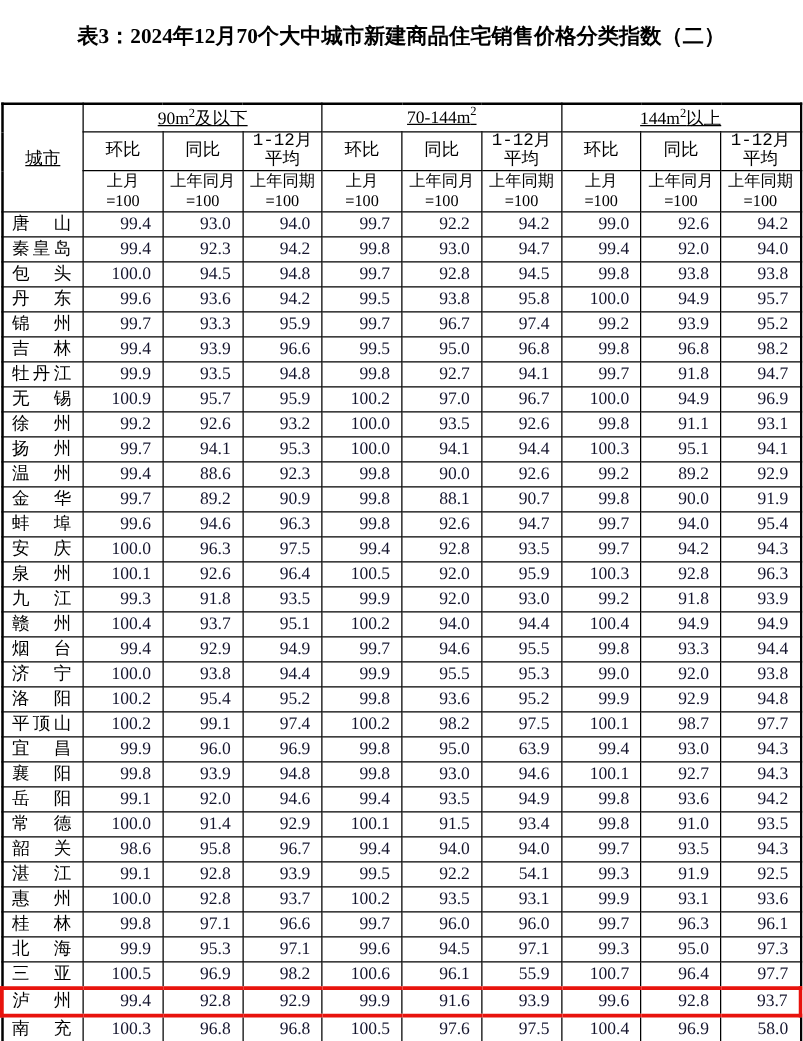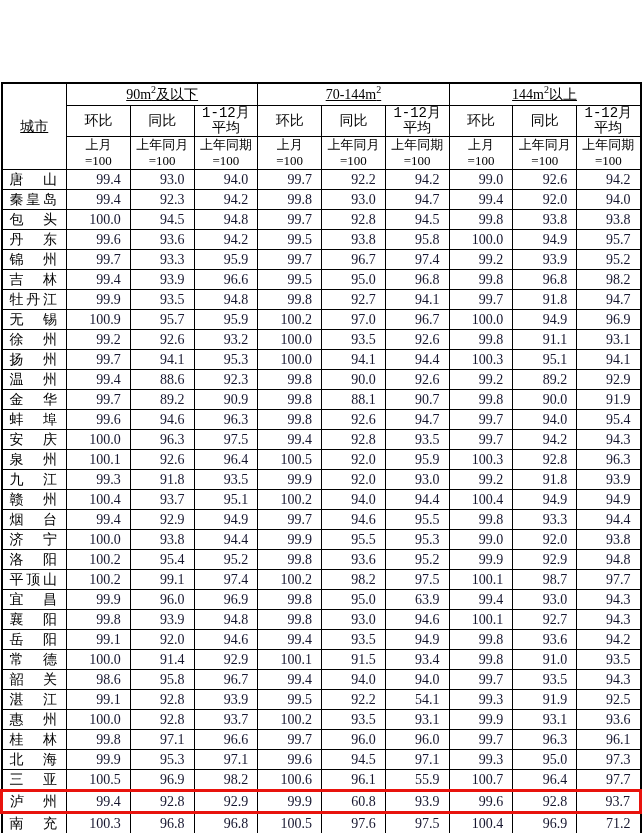--- a/index.html
+++ b/index.html
@@ -94,20 +94,21 @@
   }
   tr.highlight-row td:last-child {
     border-right: 3px solid var(--highlight-color, #e8130d);
   }
 </style>
 </head>
 <body>
 
 <div class="page">
 
+  <div class="title">表3：2024年12月70个大中城市新建商品住宅销售价格分类指数（二）</div>
 
   <table class="price-table">
     <colgroup>
       <col style="width:65px">
       <col span="9">
     </colgroup>
     <thead>
       <tr class="group-header-row">
         <th rowspan="3">城市</th>
         <th colspan="3" class="group-label"><span>90m</span><sup>2</sup><span>及以下</span></th>
@@ -684,39 +685,39 @@
           <td class="city-cell">
             <span class="city-name">
               <span>泸</span>
               <span>州</span>
             </span>
           </td>
           <td class="value-cell">99.4</td>
           <td class="value-cell">92.8</td>
           <td class="value-cell">92.9</td>
           <td class="value-cell">99.9</td>
-          <td class="value-cell">60.8</td>
+          <td class="value-cell">91.6</td>
           <td class="value-cell">93.9</td>
           <td class="value-cell">99.6</td>
           <td class="value-cell">92.8</td>
           <td class="value-cell">93.7</td>
         </tr>
         <tr>
           <td class="city-cell">
             <span class="city-name">
               <span>南</span>
               <span>充</span>
             </span>
           </td>
           <td class="value-cell">100.3</td>
           <td class="value-cell">96.8</td>
           <td class="value-cell">96.8</td>
           <td class="value-cell">100.5</td>
           <td class="value-cell">97.6</td>
           <td class="value-cell">97.5</td>
           <td class="value-cell">100.4</td>
           <td class="value-cell">96.9</td>
-          <td class="value-cell">71.2</td>
+          <td class="value-cell">58.0</td>
         </tr>
       </tbody>
   </table>
 
 </div>
 
 </body></html>

